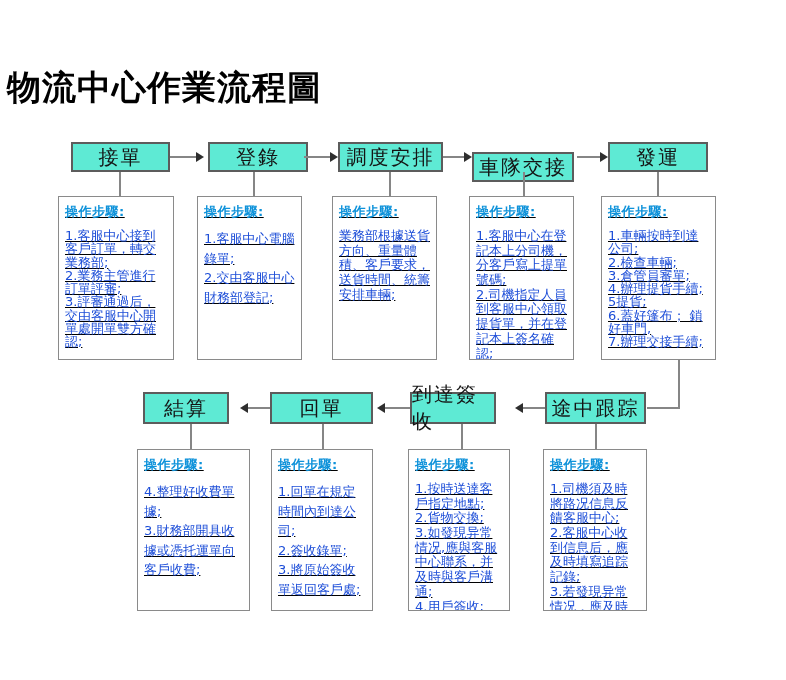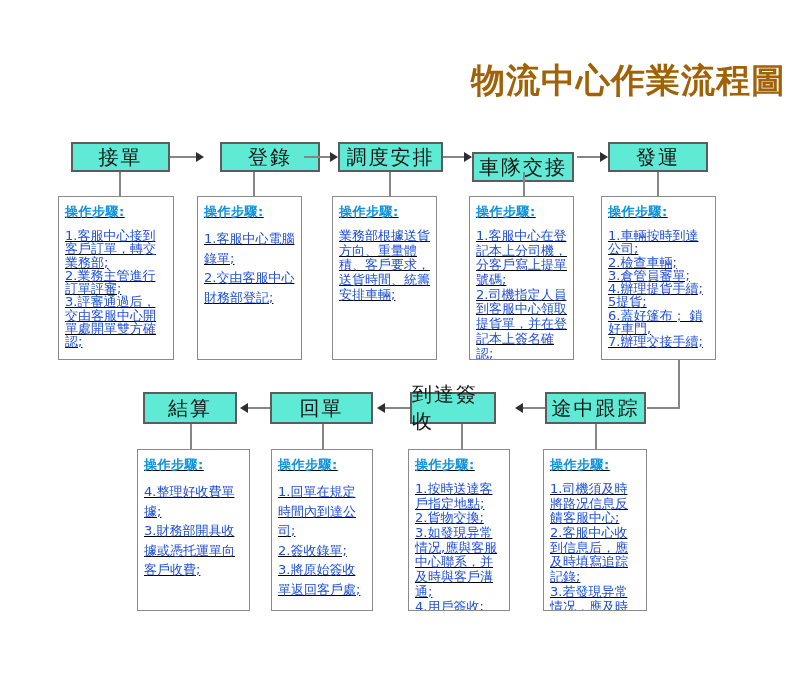--- a/index.html
+++ b/index.html
@@ -1,22 +1,22 @@
 <!DOCTYPE html>
 <html><head>
 <meta charset="utf-8">
 <style>
   html,body{margin:0;padding:0;background:#ffffff;}
   .canvas{
     position:relative;width:786px;height:680px;background:#ffffff;overflow:hidden;
     font-family:"DejaVu Sans","Liberation Sans",sans-serif;
   }
   .title{
-    position:absolute;left:0;right:0;top:58px;margin:0;
-    text-align:right;font-size:34px;font-weight:bold;color:#a16207;letter-spacing:1px;
+    position:absolute;left:0;right:0;top:58px;margin:7px;
+    text-align:left;font-size:34px;font-weight:bold;color:#000000;letter-spacing:1px;
   }
   .node{
     position:absolute;height:30px;background:#5eead4;border:2px solid #5c5c5c;
     display:flex;align-items:center;justify-content:center;
     font-size:20px;color:#141414;letter-spacing:2px;box-sizing:border-box;
   }
   .node.row2{height:32px;}
   .detail{
     position:absolute;background:#ffffff;border:1px solid #8a8a8a;
     box-sizing:border-box;padding:6px 6px 4px 6px;overflow:hidden;text-decoration:underline;
@@ -41,21 +41,21 @@
   }
 </style>
 </head>
 <body>
 
 <div class="canvas">
 
   <h1 class="title">物流中心作業流程圖</h1>
 
   <div class="node" style="left:71px;top:142px;width:99px">接單</div>
-  <div class="node" style="left:220px;top:142px;width:100px">登錄</div>
+  <div class="node" style="left:208px;top:142px;width:100px">登錄</div>
   <div class="node" style="left:338px;top:142px;width:105px">調度安排</div>
   <div class="node" style="left:472px;top:152px;width:102px">車隊交接</div>
   <div class="node" style="left:608px;top:142px;width:100px">發運</div>
 
   <div class="hline" style="left:170px;top:156px;width:27px"></div>
   <div class="tri-r" style="left:196px;top:152px"></div>
   <div class="hline" style="left:304px;top:156px;width:26px"></div>
   <div class="tri-r" style="left:330px;top:152px"></div>
   <div class="hline" style="left:443px;top:156px;width:21px"></div>
   <div class="tri-r" style="left:464px;top:152px"></div>
@@ -109,21 +109,21 @@
       <div>4.辦理提貨手續;</div>
       <div>5提貨;</div>
       <div>6.蓋好篷布； 鎖好車門,</div>
       <div>7.辦理交接手續;</div>
     </div>
   </div>
 
   <div class="vline" style="left:678px;top:360px;height:49px"></div>
   <div class="hline" style="left:647px;top:407px;width:33px"></div>
 
-  <div class="node row2" style="left:143px;top:392px;width:94px">結算</div>
+  <div class="node row2" style="left:143px;top:392px;width:86px">結算</div>
   <div class="node row2" style="left:270px;top:392px;width:103px">回單</div>
   <div class="node row2" style="left:410px;top:392px;width:86px">到達簽收</div>
   <div class="node row2" style="left:545px;top:392px;width:101px">途中跟踪</div>
 
   <div class="tri-l" style="left:240px;top:403px"></div>
   <div class="hline" style="left:248px;top:407px;width:22px"></div>
   <div class="tri-l" style="left:377px;top:403px"></div>
   <div class="hline" style="left:385px;top:407px;width:25px"></div>
   <div class="tri-l" style="left:515px;top:403px"></div>
   <div class="hline" style="left:523px;top:407px;width:22px"></div>

